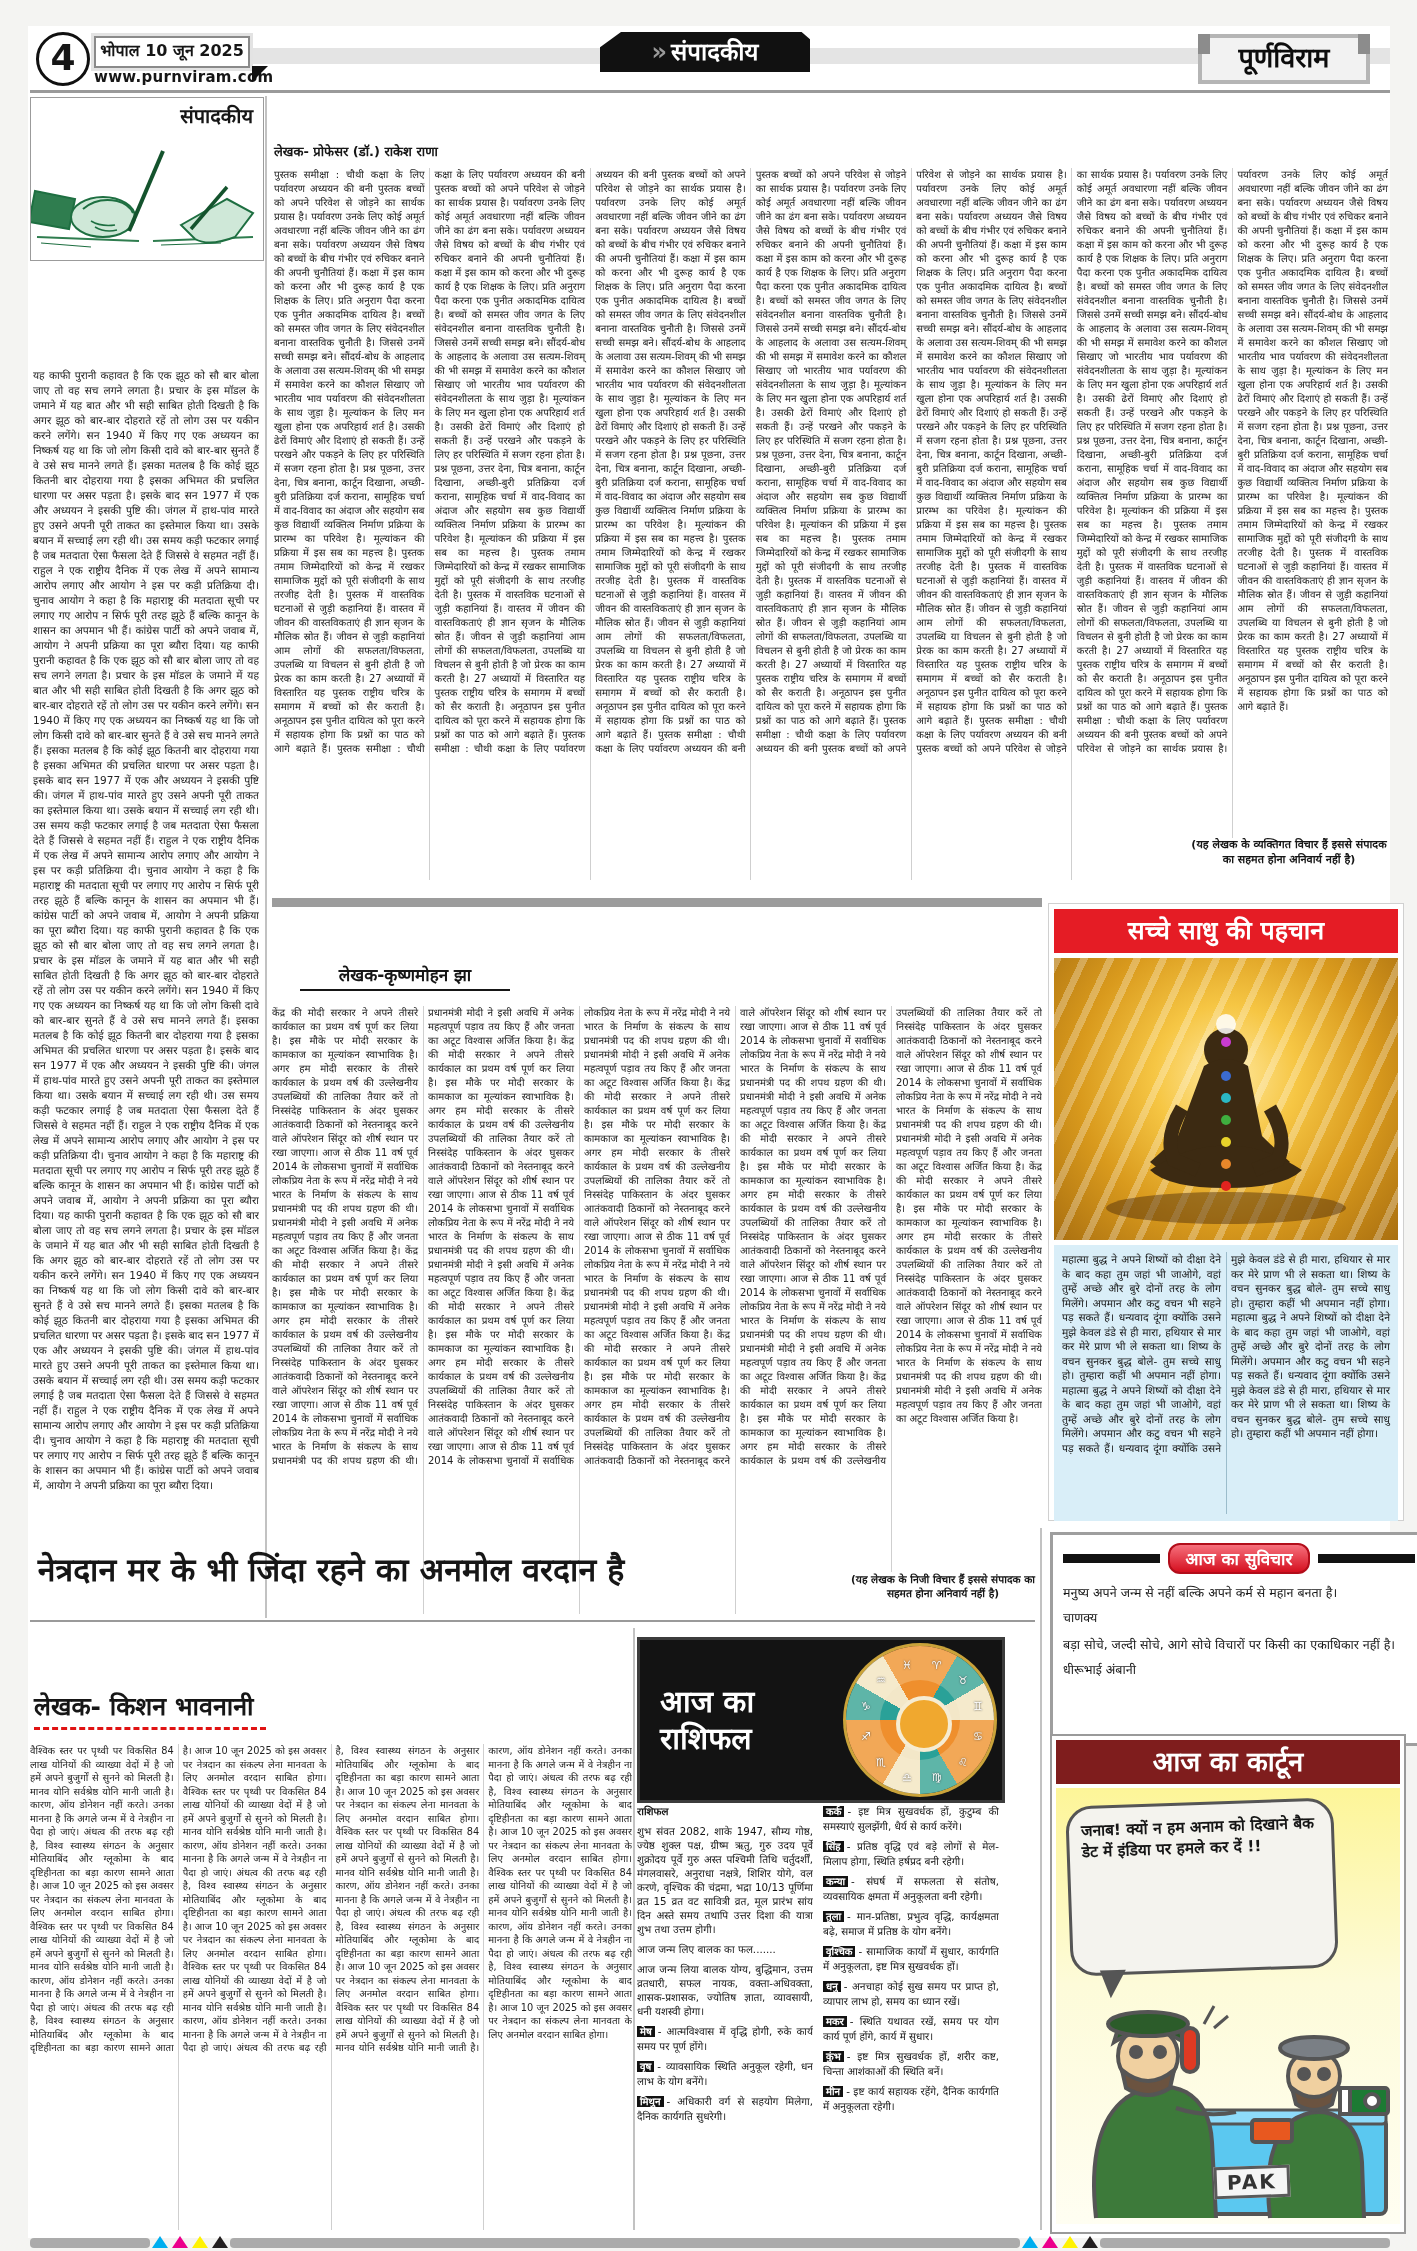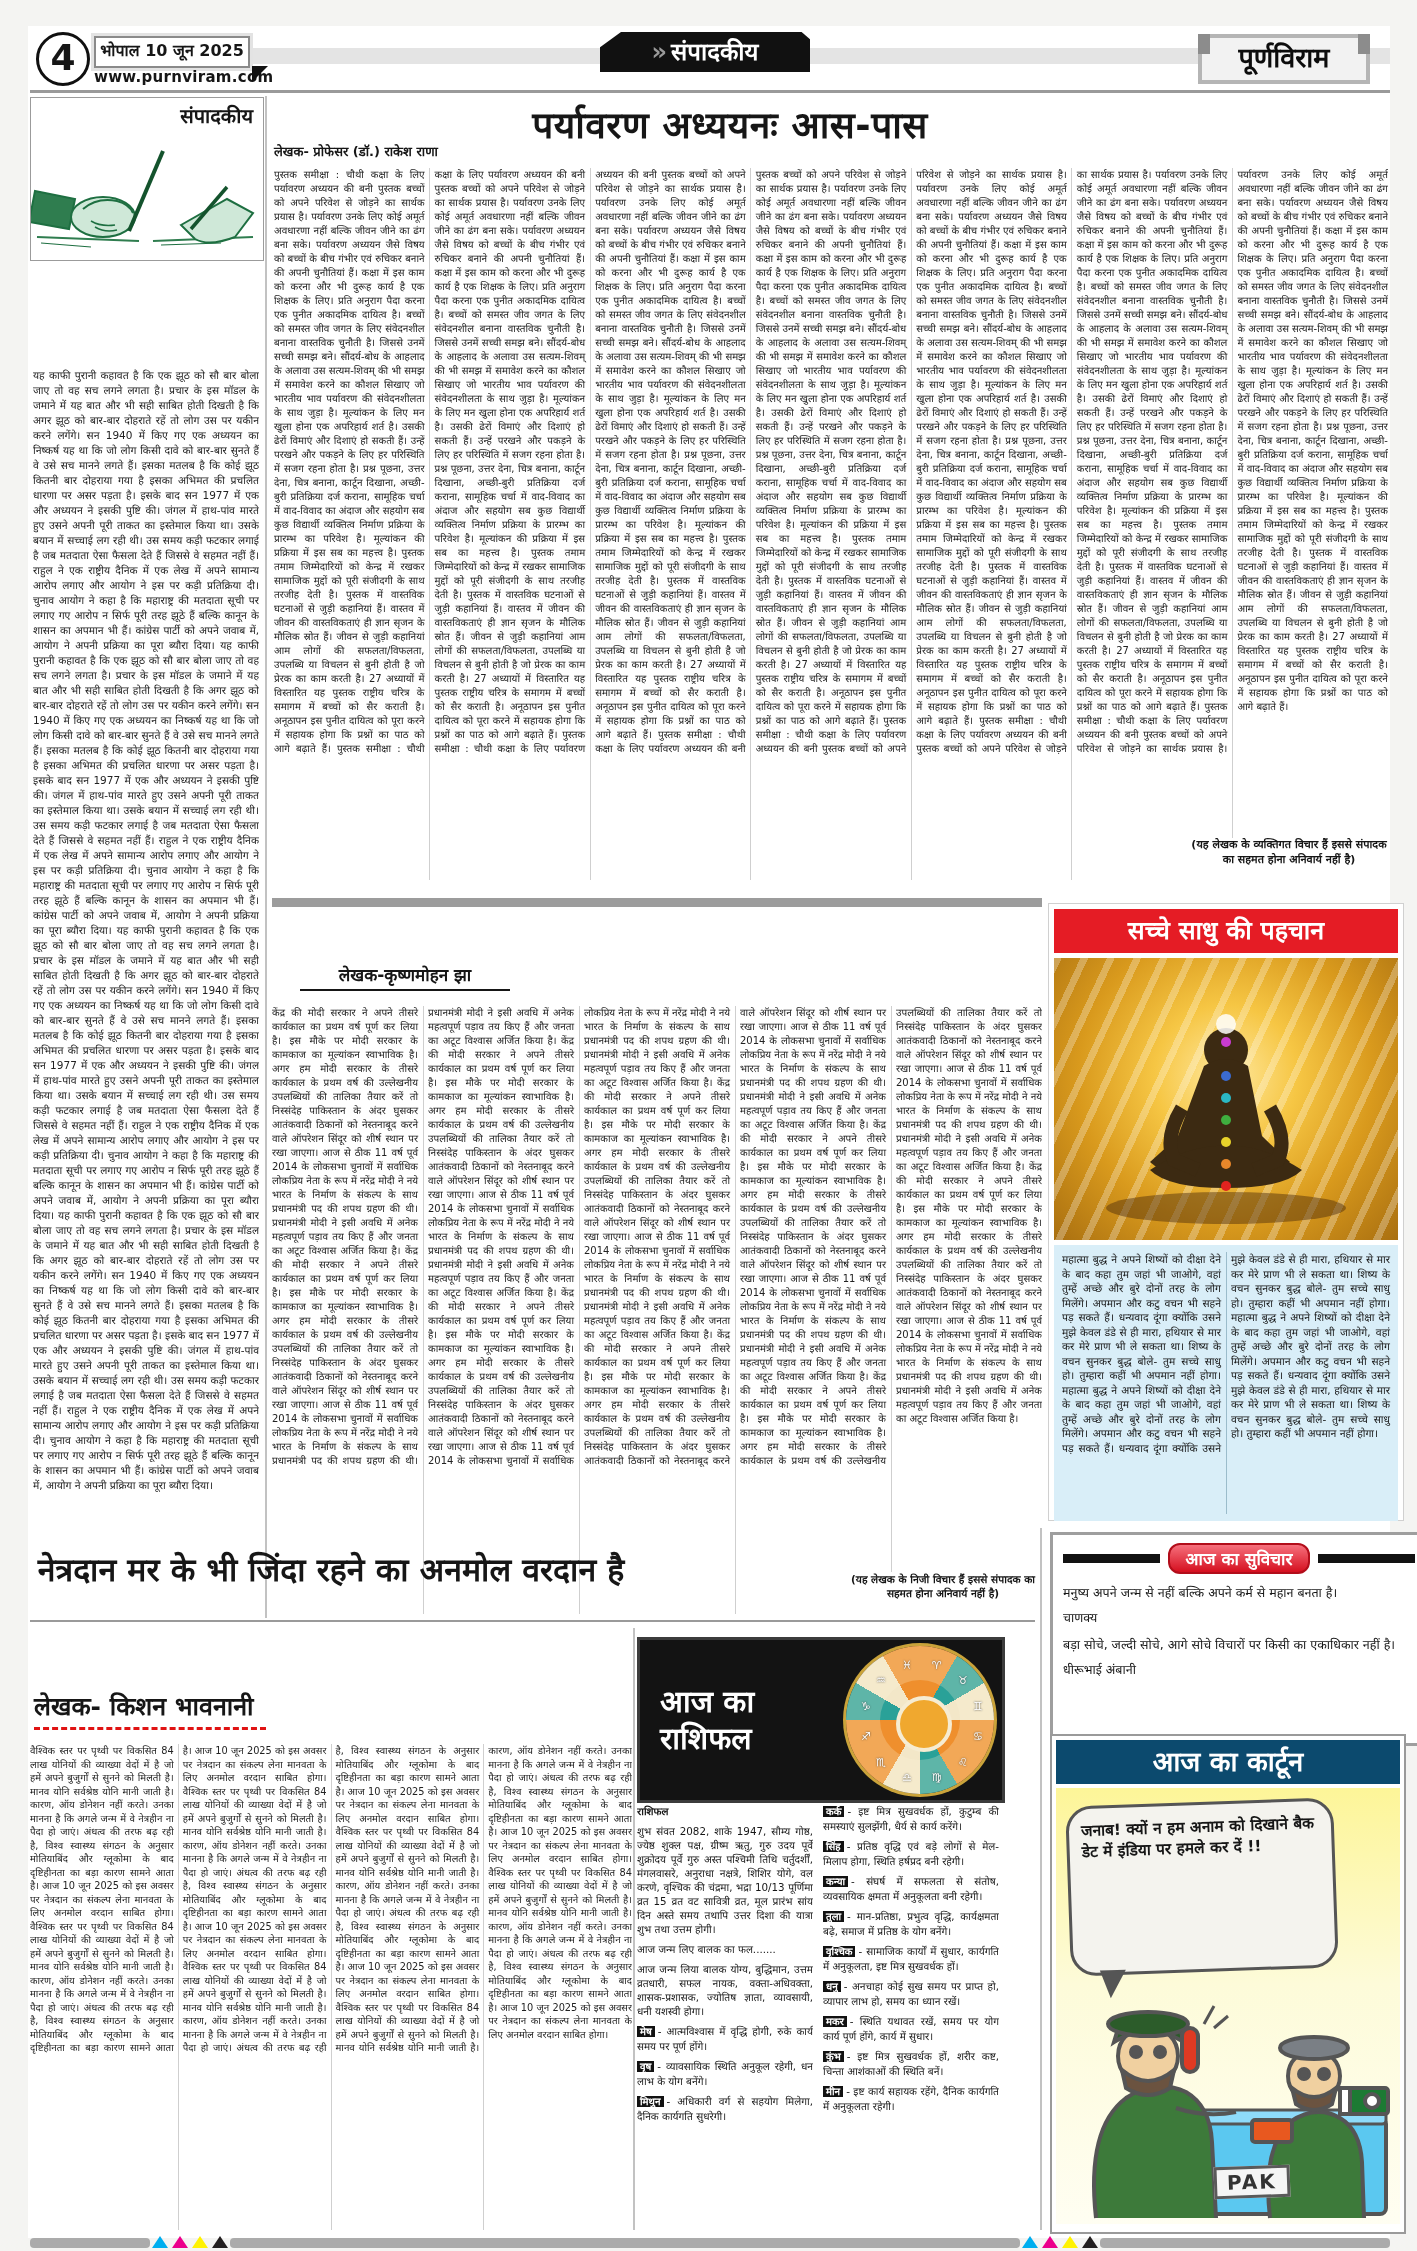--- a/index.html
+++ b/index.html
@@ -68,21 +68,21 @@
   
   .suvbox{border:3px solid #9e9e9e;background:#fff;padding:8px 10px;}
   .suvrow{display:flex;align-items:center;gap:8px;}
   .suvbar{height:9px;background:#121212;flex:1;}
   .suvpill{background:linear-gradient(#f6707c,#d50f1f);color:#fff;font-weight:bold;font-size:17px;
            border-radius:12px;padding:2px 16px;border:2px solid #b20d1a;white-space:nowrap;}
   .quote{font-size:12.5px;line-height:1.5;margin:10px 0 2px 0;}
   .qauthor{font-size:12.5px;margin:6px 0 2px 0;}
   
   .cartbox{border:2px solid #9a9a9a;background:#fff;}
-  .bluebanner{background:#0c4a6e;color:#fff;font-weight:bold;font-size:27px;text-align:center;line-height:44px;}
+  .bluebanner{background:#7f1d1d;color:#fff;font-weight:bold;font-size:27px;text-align:center;line-height:44px;}
   .cartart{position:relative;background:linear-gradient(180deg,#fdf598 0%,#fdfbd9 45%,#fffef2 100%);overflow:hidden;}
   .bubble{position:absolute;left:12px;top:14px;width:238px;min-height:140px;background:#f4f3ee;
           border:3px solid #555;border-radius:26px;padding:12px 12px;
           font-weight:bold;font-size:15.5px;line-height:1.35;transform:rotate(-2deg);}
   .bubble::after{content:"";position:absolute;left:26px;bottom:-26px;width:0;height:0;
           border-left:10px solid transparent;border-right:16px solid transparent;border-top:28px solid #555;}
   .pakplate{position:absolute;left:158px;bottom:26px;background:#f5f5f5;border:3px solid #5a5a5a;
           font-weight:bold;font-size:20px;letter-spacing:2px;padding:1px 10px;color:#333;transform:rotate(-2deg);}
   
   .strip{display:flex;align-items:flex-end;height:12px;}
@@ -119,21 +119,20 @@
         <line x1="98" y1="102" x2="132" y2="22" stroke="#14532d" stroke-width="4"></line>
         <path d="M150 96 l46 -26 26 14 -18 24 q-26 10 -40 2 z"></path>
         <line x1="160" y1="100" x2="196" y2="58" stroke="#14532d" stroke-width="3.5"></line>
         <path d="M10 114 l50 4 M130 116 l60 -2" stroke-width="1.2" fill="none"></path>
       </g>
     </svg>
   </div>
   <div class="abs jt bodytxt edbody" style="left:33px;top:368px;width:226px;height:1248px;">यह काफी पुरानी कहावत है कि एक झूठ को सौ बार बोला जाए तो वह सच लगने लगता है। प्रचार के इस मॉडल के जमाने में यह बात और भी सही साबित होती दिखती है कि अगर झूठ को बार-बार दोहराते रहें तो लोग उस पर यकीन करने लगेंगे। सन 1940 में किए गए एक अध्ययन का निष्कर्ष यह था कि जो लोग किसी दावे को बार-बार सुनते हैं वे उसे सच मानने लगते हैं। इसका मतलब है कि कोई झूठ कितनी बार दोहराया गया है इसका अभिमत की प्रचलित धारणा पर असर पड़ता है। इसके बाद सन 1977 में एक और अध्ययन ने इसकी पुष्टि की। जंगल में हाथ-पांव मारते हुए उसने अपनी पूरी ताकत का इस्तेमाल किया था। उसके बयान में सच्चाई लग रही थी। उस समय कड़ी फटकार लगाई है जब मतदाता ऐसा फैसला देते हैं जिससे वे सहमत नहीं हैं। राहुल ने एक राष्ट्रीय दैनिक में एक लेख में अपने सामान्य आरोप लगाए और आयोग ने इस पर कड़ी प्रतिक्रिया दी। चुनाव आयोग ने कहा है कि महाराष्ट्र की मतदाता सूची पर लगाए गए आरोप न सिर्फ पूरी तरह झूठे हैं बल्कि कानून के शासन का अपमान भी हैं। कांग्रेस पार्टी को अपने जवाब में, आयोग ने अपनी प्रक्रिया का पूरा ब्यौरा दिया। यह काफी पुरानी कहावत है कि एक झूठ को सौ बार बोला जाए तो वह सच लगने लगता है। प्रचार के इस मॉडल के जमाने में यह बात और भी सही साबित होती दिखती है कि अगर झूठ को बार-बार दोहराते रहें तो लोग उस पर यकीन करने लगेंगे। सन 1940 में किए गए एक अध्ययन का निष्कर्ष यह था कि जो लोग किसी दावे को बार-बार सुनते हैं वे उसे सच मानने लगते हैं। इसका मतलब है कि कोई झूठ कितनी बार दोहराया गया है इसका अभिमत की प्रचलित धारणा पर असर पड़ता है। इसके बाद सन 1977 में एक और अध्ययन ने इसकी पुष्टि की। जंगल में हाथ-पांव मारते हुए उसने अपनी पूरी ताकत का इस्तेमाल किया था। उसके बयान में सच्चाई लग रही थी। उस समय कड़ी फटकार लगाई है जब मतदाता ऐसा फैसला देते हैं जिससे वे सहमत नहीं हैं। राहुल ने एक राष्ट्रीय दैनिक में एक लेख में अपने सामान्य आरोप लगाए और आयोग ने इस पर कड़ी प्रतिक्रिया दी। चुनाव आयोग ने कहा है कि महाराष्ट्र की मतदाता सूची पर लगाए गए आरोप न सिर्फ पूरी तरह झूठे हैं बल्कि कानून के शासन का अपमान भी हैं। कांग्रेस पार्टी को अपने जवाब में, आयोग ने अपनी प्रक्रिया का पूरा ब्यौरा दिया। यह काफी पुरानी कहावत है कि एक झूठ को सौ बार बोला जाए तो वह सच लगने लगता है। प्रचार के इस मॉडल के जमाने में यह बात और भी सही साबित होती दिखती है कि अगर झूठ को बार-बार दोहराते रहें तो लोग उस पर यकीन करने लगेंगे। सन 1940 में किए गए एक अध्ययन का निष्कर्ष यह था कि जो लोग किसी दावे को बार-बार सुनते हैं वे उसे सच मानने लगते हैं। इसका मतलब है कि कोई झूठ कितनी बार दोहराया गया है इसका अभिमत की प्रचलित धारणा पर असर पड़ता है। इसके बाद सन 1977 में एक और अध्ययन ने इसकी पुष्टि की। जंगल में हाथ-पांव मारते हुए उसने अपनी पूरी ताकत का इस्तेमाल किया था। उसके बयान में सच्चाई लग रही थी। उस समय कड़ी फटकार लगाई है जब मतदाता ऐसा फैसला देते हैं जिससे वे सहमत नहीं हैं। राहुल ने एक राष्ट्रीय दैनिक में एक लेख में अपने सामान्य आरोप लगाए और आयोग ने इस पर कड़ी प्रतिक्रिया दी। चुनाव आयोग ने कहा है कि महाराष्ट्र की मतदाता सूची पर लगाए गए आरोप न सिर्फ पूरी तरह झूठे हैं बल्कि कानून के शासन का अपमान भी हैं। कांग्रेस पार्टी को अपने जवाब में, आयोग ने अपनी प्रक्रिया का पूरा ब्यौरा दिया। यह काफी पुरानी कहावत है कि एक झूठ को सौ बार बोला जाए तो वह सच लगने लगता है। प्रचार के इस मॉडल के जमाने में यह बात और भी सही साबित होती दिखती है कि अगर झूठ को बार-बार दोहराते रहें तो लोग उस पर यकीन करने लगेंगे। सन 1940 में किए गए एक अध्ययन का निष्कर्ष यह था कि जो लोग किसी दावे को बार-बार सुनते हैं वे उसे सच मानने लगते हैं। इसका मतलब है कि कोई झूठ कितनी बार दोहराया गया है इसका अभिमत की प्रचलित धारणा पर असर पड़ता है। इसके बाद सन 1977 में एक और अध्ययन ने इसकी पुष्टि की। जंगल में हाथ-पांव मारते हुए उसने अपनी पूरी ताकत का इस्तेमाल किया था। उसके बयान में सच्चाई लग रही थी। उस समय कड़ी फटकार लगाई है जब मतदाता ऐसा फैसला देते हैं जिससे वे सहमत नहीं हैं। राहुल ने एक राष्ट्रीय दैनिक में एक लेख में अपने सामान्य आरोप लगाए और आयोग ने इस पर कड़ी प्रतिक्रिया दी। चुनाव आयोग ने कहा है कि महाराष्ट्र की मतदाता सूची पर लगाए गए आरोप न सिर्फ पूरी तरह झूठे हैं बल्कि कानून के शासन का अपमान भी हैं। कांग्रेस पार्टी को अपने जवाब में, आयोग ने अपनी प्रक्रिया का पूरा ब्यौरा दिया।</div>
   <div class="abs rule-v" style="left:265px;top:96px;width:2px;height:1522px;"></div>
 
-  <div class="abs mainheadline" style="left:420px;top:98px;width:620px;">पर्यावरण अध्ययनः आस-पास</div>
   <div class="abs byline" style="left:274px;top:142px;width:220px;">लेखक- प्रोफेसर (डॉ.) राकेश राणा</div>
   <div class="abs jt bodytxt cols7" style="left:274px;top:168px;width:1114px;height:712px;">पुस्तक समीक्षा : चौथी कक्षा के लिए पर्यावरण अध्ययन की बनी पुस्तक बच्चों को अपने परिवेश से जोड़ने का सार्थक प्रयास है। पर्यावरण उनके लिए कोई अमूर्त अवधारणा नहीं बल्कि जीवन जीने का ढंग बना सके। पर्यावरण अध्ययन जैसे विषय को बच्चों के बीच गंभीर एवं रुचिकर बनाने की अपनी चुनौतियां हैं। कक्षा में इस काम को करना और भी दुरूह कार्य है एक शिक्षक के लिए। प्रति अनुराग पैदा करना एक पुनीत अकादमिक दायित्व है। बच्चों को समस्त जीव जगत के लिए संवेदनशील बनाना वास्तविक चुनौती है। जिससे उनमें सच्ची समझ बने। सौंदर्य-बोध के आहलाद के अलावा उस सत्यम-शिवम् की भी समझ में समावेश करने का कौशल सिखाए जो भारतीय भाव पर्यावरण की संवेदनशीलता के साथ जुड़ा है। मूल्यांकन के लिए मन खुला होना एक अपरिहार्य शर्त है। उसकी ढेरों विमाएं और दिशाएं हो सकती हैं। उन्हें परखने और पकड़ने के लिए हर परिस्थिति में सजग रहना होता है। प्रश्न पूछना, उत्तर देना, चित्र बनाना, कार्टून दिखाना, अच्छी-बुरी प्रतिक्रिया दर्ज कराना, सामूहिक चर्चा में वाद-विवाद का अंदाज और सहयोग सब कुछ विद्यार्थी व्यक्तित्व निर्माण प्रक्रिया के प्रारम्भ का परिवेश है। मूल्यांकन की प्रक्रिया में इस सब का महत्त्व है। पुस्तक तमाम जिम्मेदारियों को केन्द्र में रखकर सामाजिक मुद्दों को पूरी संजीदगी के साथ तरजीह देती है। पुस्तक में वास्तविक घटनाओं से जुड़ी कहानियां हैं। वास्तव में जीवन की वास्तविकताएं ही ज्ञान सृजन के मौलिक स्रोत हैं। जीवन से जुड़ी कहानियां आम लोगों की सफलता/विफलता, उपलब्धि या विचलन से बुनी होती है जो प्रेरक का काम करती है। 27 अध्यायों में विस्तारित यह पुस्तक राष्ट्रीय चरित्र के समागम में बच्चों को सैर कराती है। अनूठापन इस पुनीत दायित्व को पूरा करने में सहायक होगा कि प्रश्नों का पाठ को आगे बढ़ाते हैं। पुस्तक समीक्षा : चौथी कक्षा के लिए पर्यावरण अध्ययन की बनी पुस्तक बच्चों को अपने परिवेश से जोड़ने का सार्थक प्रयास है। पर्यावरण उनके लिए कोई अमूर्त अवधारणा नहीं बल्कि जीवन जीने का ढंग बना सके। पर्यावरण अध्ययन जैसे विषय को बच्चों के बीच गंभीर एवं रुचिकर बनाने की अपनी चुनौतियां हैं। कक्षा में इस काम को करना और भी दुरूह कार्य है एक शिक्षक के लिए। प्रति अनुराग पैदा करना एक पुनीत अकादमिक दायित्व है। बच्चों को समस्त जीव जगत के लिए संवेदनशील बनाना वास्तविक चुनौती है। जिससे उनमें सच्ची समझ बने। सौंदर्य-बोध के आहलाद के अलावा उस सत्यम-शिवम् की भी समझ में समावेश करने का कौशल सिखाए जो भारतीय भाव पर्यावरण की संवेदनशीलता के साथ जुड़ा है। मूल्यांकन के लिए मन खुला होना एक अपरिहार्य शर्त है। उसकी ढेरों विमाएं और दिशाएं हो सकती हैं। उन्हें परखने और पकड़ने के लिए हर परिस्थिति में सजग रहना होता है। प्रश्न पूछना, उत्तर देना, चित्र बनाना, कार्टून दिखाना, अच्छी-बुरी प्रतिक्रिया दर्ज कराना, सामूहिक चर्चा में वाद-विवाद का अंदाज और सहयोग सब कुछ विद्यार्थी व्यक्तित्व निर्माण प्रक्रिया के प्रारम्भ का परिवेश है। मूल्यांकन की प्रक्रिया में इस सब का महत्त्व है। पुस्तक तमाम जिम्मेदारियों को केन्द्र में रखकर सामाजिक मुद्दों को पूरी संजीदगी के साथ तरजीह देती है। पुस्तक में वास्तविक घटनाओं से जुड़ी कहानियां हैं। वास्तव में जीवन की वास्तविकताएं ही ज्ञान सृजन के मौलिक स्रोत हैं। जीवन से जुड़ी कहानियां आम लोगों की सफलता/विफलता, उपलब्धि या विचलन से बुनी होती है जो प्रेरक का काम करती है। 27 अध्यायों में विस्तारित यह पुस्तक राष्ट्रीय चरित्र के समागम में बच्चों को सैर कराती है। अनूठापन इस पुनीत दायित्व को पूरा करने में सहायक होगा कि प्रश्नों का पाठ को आगे बढ़ाते हैं। पुस्तक समीक्षा : चौथी कक्षा के लिए पर्यावरण अध्ययन की बनी पुस्तक बच्चों को अपने परिवेश से जोड़ने का सार्थक प्रयास है। पर्यावरण उनके लिए कोई अमूर्त अवधारणा नहीं बल्कि जीवन जीने का ढंग बना सके। पर्यावरण अध्ययन जैसे विषय को बच्चों के बीच गंभीर एवं रुचिकर बनाने की अपनी चुनौतियां हैं। कक्षा में इस काम को करना और भी दुरूह कार्य है एक शिक्षक के लिए। प्रति अनुराग पैदा करना एक पुनीत अकादमिक दायित्व है। बच्चों को समस्त जीव जगत के लिए संवेदनशील बनाना वास्तविक चुनौती है। जिससे उनमें सच्ची समझ बने। सौंदर्य-बोध के आहलाद के अलावा उस सत्यम-शिवम् की भी समझ में समावेश करने का कौशल सिखाए जो भारतीय भाव पर्यावरण की संवेदनशीलता के साथ जुड़ा है। मूल्यांकन के लिए मन खुला होना एक अपरिहार्य शर्त है। उसकी ढेरों विमाएं और दिशाएं हो सकती हैं। उन्हें परखने और पकड़ने के लिए हर परिस्थिति में सजग रहना होता है। प्रश्न पूछना, उत्तर देना, चित्र बनाना, कार्टून दिखाना, अच्छी-बुरी प्रतिक्रिया दर्ज कराना, सामूहिक चर्चा में वाद-विवाद का अंदाज और सहयोग सब कुछ विद्यार्थी व्यक्तित्व निर्माण प्रक्रिया के प्रारम्भ का परिवेश है। मूल्यांकन की प्रक्रिया में इस सब का महत्त्व है। पुस्तक तमाम जिम्मेदारियों को केन्द्र में रखकर सामाजिक मुद्दों को पूरी संजीदगी के साथ तरजीह देती है। पुस्तक में वास्तविक घटनाओं से जुड़ी कहानियां हैं। वास्तव में जीवन की वास्तविकताएं ही ज्ञान सृजन के मौलिक स्रोत हैं। जीवन से जुड़ी कहानियां आम लोगों की सफलता/विफलता, उपलब्धि या विचलन से बुनी होती है जो प्रेरक का काम करती है। 27 अध्यायों में विस्तारित यह पुस्तक राष्ट्रीय चरित्र के समागम में बच्चों को सैर कराती है। अनूठापन इस पुनीत दायित्व को पूरा करने में सहायक होगा कि प्रश्नों का पाठ को आगे बढ़ाते हैं। पुस्तक समीक्षा : चौथी कक्षा के लिए पर्यावरण अध्ययन की बनी पुस्तक बच्चों को अपने परिवेश से जोड़ने का सार्थक प्रयास है। पर्यावरण उनके लिए कोई अमूर्त अवधारणा नहीं बल्कि जीवन जीने का ढंग बना सके। पर्यावरण अध्ययन जैसे विषय को बच्चों के बीच गंभीर एवं रुचिकर बनाने की अपनी चुनौतियां हैं। कक्षा में इस काम को करना और भी दुरूह कार्य है एक शिक्षक के लिए। प्रति अनुराग पैदा करना एक पुनीत अकादमिक दायित्व है। बच्चों को समस्त जीव जगत के लिए संवेदनशील बनाना वास्तविक चुनौती है। जिससे उनमें सच्ची समझ बने। सौंदर्य-बोध के आहलाद के अलावा उस सत्यम-शिवम् की भी समझ में समावेश करने का कौशल सिखाए जो भारतीय भाव पर्यावरण की संवेदनशीलता के साथ जुड़ा है। मूल्यांकन के लिए मन खुला होना एक अपरिहार्य शर्त है। उसकी ढेरों विमाएं और दिशाएं हो सकती हैं। उन्हें परखने और पकड़ने के लिए हर परिस्थिति में सजग रहना होता है। प्रश्न पूछना, उत्तर देना, चित्र बनाना, कार्टून दिखाना, अच्छी-बुरी प्रतिक्रिया दर्ज कराना, सामूहिक चर्चा में वाद-विवाद का अंदाज और सहयोग सब कुछ विद्यार्थी व्यक्तित्व निर्माण प्रक्रिया के प्रारम्भ का परिवेश है। मूल्यांकन की प्रक्रिया में इस सब का महत्त्व है। पुस्तक तमाम जिम्मेदारियों को केन्द्र में रखकर सामाजिक मुद्दों को पूरी संजीदगी के साथ तरजीह देती है। पुस्तक में वास्तविक घटनाओं से जुड़ी कहानियां हैं। वास्तव में जीवन की वास्तविकताएं ही ज्ञान सृजन के मौलिक स्रोत हैं। जीवन से जुड़ी कहानियां आम लोगों की सफलता/विफलता, उपलब्धि या विचलन से बुनी होती है जो प्रेरक का काम करती है। 27 अध्यायों में विस्तारित यह पुस्तक राष्ट्रीय चरित्र के समागम में बच्चों को सैर कराती है। अनूठापन इस पुनीत दायित्व को पूरा करने में सहायक होगा कि प्रश्नों का पाठ को आगे बढ़ाते हैं। पुस्तक समीक्षा : चौथी कक्षा के लिए पर्यावरण अध्ययन की बनी पुस्तक बच्चों को अपने परिवेश से जोड़ने का सार्थक प्रयास है। पर्यावरण उनके लिए कोई अमूर्त अवधारणा नहीं बल्कि जीवन जीने का ढंग बना सके। पर्यावरण अध्ययन जैसे विषय को बच्चों के बीच गंभीर एवं रुचिकर बनाने की अपनी चुनौतियां हैं। कक्षा में इस काम को करना और भी दुरूह कार्य है एक शिक्षक के लिए। प्रति अनुराग पैदा करना एक पुनीत अकादमिक दायित्व है। बच्चों को समस्त जीव जगत के लिए संवेदनशील बनाना वास्तविक चुनौती है। जिससे उनमें सच्ची समझ बने। सौंदर्य-बोध के आहलाद के अलावा उस सत्यम-शिवम् की भी समझ में समावेश करने का कौशल सिखाए जो भारतीय भाव पर्यावरण की संवेदनशीलता के साथ जुड़ा है। मूल्यांकन के लिए मन खुला होना एक अपरिहार्य शर्त है। उसकी ढेरों विमाएं और दिशाएं हो सकती हैं। उन्हें परखने और पकड़ने के लिए हर परिस्थिति में सजग रहना होता है। प्रश्न पूछना, उत्तर देना, चित्र बनाना, कार्टून दिखाना, अच्छी-बुरी प्रतिक्रिया दर्ज कराना, सामूहिक चर्चा में वाद-विवाद का अंदाज और सहयोग सब कुछ विद्यार्थी व्यक्तित्व निर्माण प्रक्रिया के प्रारम्भ का परिवेश है। मूल्यांकन की प्रक्रिया में इस सब का महत्त्व है। पुस्तक तमाम जिम्मेदारियों को केन्द्र में रखकर सामाजिक मुद्दों को पूरी संजीदगी के साथ तरजीह देती है। पुस्तक में वास्तविक घटनाओं से जुड़ी कहानियां हैं। वास्तव में जीवन की वास्तविकताएं ही ज्ञान सृजन के मौलिक स्रोत हैं। जीवन से जुड़ी कहानियां आम लोगों की सफलता/विफलता, उपलब्धि या विचलन से बुनी होती है जो प्रेरक का काम करती है। 27 अध्यायों में विस्तारित यह पुस्तक राष्ट्रीय चरित्र के समागम में बच्चों को सैर कराती है। अनूठापन इस पुनीत दायित्व को पूरा करने में सहायक होगा कि प्रश्नों का पाठ को आगे बढ़ाते हैं। पुस्तक समीक्षा : चौथी कक्षा के लिए पर्यावरण अध्ययन की बनी पुस्तक बच्चों को अपने परिवेश से जोड़ने का सार्थक प्रयास है। पर्यावरण उनके लिए कोई अमूर्त अवधारणा नहीं बल्कि जीवन जीने का ढंग बना सके। पर्यावरण अध्ययन जैसे विषय को बच्चों के बीच गंभीर एवं रुचिकर बनाने की अपनी चुनौतियां हैं। कक्षा में इस काम को करना और भी दुरूह कार्य है एक शिक्षक के लिए। प्रति अनुराग पैदा करना एक पुनीत अकादमिक दायित्व है। बच्चों को समस्त जीव जगत के लिए संवेदनशील बनाना वास्तविक चुनौती है। जिससे उनमें सच्ची समझ बने। सौंदर्य-बोध के आहलाद के अलावा उस सत्यम-शिवम् की भी समझ में समावेश करने का कौशल सिखाए जो भारतीय भाव पर्यावरण की संवेदनशीलता के साथ जुड़ा है। मूल्यांकन के लिए मन खुला होना एक अपरिहार्य शर्त है। उसकी ढेरों विमाएं और दिशाएं हो सकती हैं। उन्हें परखने और पकड़ने के लिए हर परिस्थिति में सजग रहना होता है। प्रश्न पूछना, उत्तर देना, चित्र बनाना, कार्टून दिखाना, अच्छी-बुरी प्रतिक्रिया दर्ज कराना, सामूहिक चर्चा में वाद-विवाद का अंदाज और सहयोग सब कुछ विद्यार्थी व्यक्तित्व निर्माण प्रक्रिया के प्रारम्भ का परिवेश है। मूल्यांकन की प्रक्रिया में इस सब का महत्त्व है। पुस्तक तमाम जिम्मेदारियों को केन्द्र में रखकर सामाजिक मुद्दों को पूरी संजीदगी के साथ तरजीह देती है। पुस्तक में वास्तविक घटनाओं से जुड़ी कहानियां हैं। वास्तव में जीवन की वास्तविकताएं ही ज्ञान सृजन के मौलिक स्रोत हैं। जीवन से जुड़ी कहानियां आम लोगों की सफलता/विफलता, उपलब्धि या विचलन से बुनी होती है जो प्रेरक का काम करती है। 27 अध्यायों में विस्तारित यह पुस्तक राष्ट्रीय चरित्र के समागम में बच्चों को सैर कराती है। अनूठापन इस पुनीत दायित्व को पूरा करने में सहायक होगा कि प्रश्नों का पाठ को आगे बढ़ाते हैं। पुस्तक समीक्षा : चौथी कक्षा के लिए पर्यावरण अध्ययन की बनी पुस्तक बच्चों को अपने परिवेश से जोड़ने का सार्थक प्रयास है। पर्यावरण उनके लिए कोई अमूर्त अवधारणा नहीं बल्कि जीवन जीने का ढंग बना सके। पर्यावरण अध्ययन जैसे विषय को बच्चों के बीच गंभीर एवं रुचिकर बनाने की अपनी चुनौतियां हैं। कक्षा में इस काम को करना और भी दुरूह कार्य है एक शिक्षक के लिए। प्रति अनुराग पैदा करना एक पुनीत अकादमिक दायित्व है। बच्चों को समस्त जीव जगत के लिए संवेदनशील बनाना वास्तविक चुनौती है। जिससे उनमें सच्ची समझ बने। सौंदर्य-बोध के आहलाद के अलावा उस सत्यम-शिवम् की भी समझ में समावेश करने का कौशल सिखाए जो भारतीय भाव पर्यावरण की संवेदनशीलता के साथ जुड़ा है। मूल्यांकन के लिए मन खुला होना एक अपरिहार्य शर्त है। उसकी ढेरों विमाएं और दिशाएं हो सकती हैं। उन्हें परखने और पकड़ने के लिए हर परिस्थिति में सजग रहना होता है। प्रश्न पूछना, उत्तर देना, चित्र बनाना, कार्टून दिखाना, अच्छी-बुरी प्रतिक्रिया दर्ज कराना, सामूहिक चर्चा में वाद-विवाद का अंदाज और सहयोग सब कुछ विद्यार्थी व्यक्तित्व निर्माण प्रक्रिया के प्रारम्भ का परिवेश है। मूल्यांकन की प्रक्रिया में इस सब का महत्त्व है। पुस्तक तमाम जिम्मेदारियों को केन्द्र में रखकर सामाजिक मुद्दों को पूरी संजीदगी के साथ तरजीह देती है। पुस्तक में वास्तविक घटनाओं से जुड़ी कहानियां हैं। वास्तव में जीवन की वास्तविकताएं ही ज्ञान सृजन के मौलिक स्रोत हैं। जीवन से जुड़ी कहानियां आम लोगों की सफलता/विफलता, उपलब्धि या विचलन से बुनी होती है जो प्रेरक का काम करती है। 27 अध्यायों में विस्तारित यह पुस्तक राष्ट्रीय चरित्र के समागम में बच्चों को सैर कराती है। अनूठापन इस पुनीत दायित्व को पूरा करने में सहायक होगा कि प्रश्नों का पाठ को आगे बढ़ाते हैं।</div>
   <div class="abs note" style="left:1190px;top:838px;width:198px;height:52px;">(यह लेखक के व्यक्तिगत विचार हैं इससे संपादक का सहमत होना अनिवार्य नहीं है)</div>
 
   <div class="abs graybar" style="left:272px;top:898px;width:770px;height:9px;"></div>
   <div class="abs sbyline" style="left:300px;top:963px;width:210px;">लेखक-कृष्णमोहन झा</div>
   <div class="abs jt bodytxt cols5" style="left:272px;top:1006px;width:770px;height:608px;">केंद्र की मोदी सरकार ने अपने तीसरे कार्यकाल का प्रथम वर्ष पूर्ण कर लिया है। इस मौके पर मोदी सरकार के कामकाज का मूल्यांकन स्वाभाविक है। अगर हम मोदी सरकार के तीसरे कार्यकाल के प्रथम वर्ष की उल्लेखनीय उपलब्धियों की तालिका तैयार करें तो निस्संदेह पाकिस्तान के अंदर घुसकर आतंकवादी ठिकानों को नेस्तनाबूद करने वाले ऑपरेशन सिंदूर को शीर्ष स्थान पर रखा जाएगा। आज से ठीक 11 वर्ष पूर्व 2014 के लोकसभा चुनावों में सर्वाधिक लोकप्रिय नेता के रूप में नरेंद्र मोदी ने नये भारत के निर्माण के संकल्प के साथ प्रधानमंत्री पद की शपथ ग्रहण की थी। प्रधानमंत्री मोदी ने इसी अवधि में अनेक महत्वपूर्ण पड़ाव तय किए हैं और जनता का अटूट विश्वास अर्जित किया है। केंद्र की मोदी सरकार ने अपने तीसरे कार्यकाल का प्रथम वर्ष पूर्ण कर लिया है। इस मौके पर मोदी सरकार के कामकाज का मूल्यांकन स्वाभाविक है। अगर हम मोदी सरकार के तीसरे कार्यकाल के प्रथम वर्ष की उल्लेखनीय उपलब्धियों की तालिका तैयार करें तो निस्संदेह पाकिस्तान के अंदर घुसकर आतंकवादी ठिकानों को नेस्तनाबूद करने वाले ऑपरेशन सिंदूर को शीर्ष स्थान पर रखा जाएगा। आज से ठीक 11 वर्ष पूर्व 2014 के लोकसभा चुनावों में सर्वाधिक लोकप्रिय नेता के रूप में नरेंद्र मोदी ने नये भारत के निर्माण के संकल्प के साथ प्रधानमंत्री पद की शपथ ग्रहण की थी। प्रधानमंत्री मोदी ने इसी अवधि में अनेक महत्वपूर्ण पड़ाव तय किए हैं और जनता का अटूट विश्वास अर्जित किया है। केंद्र की मोदी सरकार ने अपने तीसरे कार्यकाल का प्रथम वर्ष पूर्ण कर लिया है। इस मौके पर मोदी सरकार के कामकाज का मूल्यांकन स्वाभाविक है। अगर हम मोदी सरकार के तीसरे कार्यकाल के प्रथम वर्ष की उल्लेखनीय उपलब्धियों की तालिका तैयार करें तो निस्संदेह पाकिस्तान के अंदर घुसकर आतंकवादी ठिकानों को नेस्तनाबूद करने वाले ऑपरेशन सिंदूर को शीर्ष स्थान पर रखा जाएगा। आज से ठीक 11 वर्ष पूर्व 2014 के लोकसभा चुनावों में सर्वाधिक लोकप्रिय नेता के रूप में नरेंद्र मोदी ने नये भारत के निर्माण के संकल्प के साथ प्रधानमंत्री पद की शपथ ग्रहण की थी। प्रधानमंत्री मोदी ने इसी अवधि में अनेक महत्वपूर्ण पड़ाव तय किए हैं और जनता का अटूट विश्वास अर्जित किया है। केंद्र की मोदी सरकार ने अपने तीसरे कार्यकाल का प्रथम वर्ष पूर्ण कर लिया है। इस मौके पर मोदी सरकार के कामकाज का मूल्यांकन स्वाभाविक है। अगर हम मोदी सरकार के तीसरे कार्यकाल के प्रथम वर्ष की उल्लेखनीय उपलब्धियों की तालिका तैयार करें तो निस्संदेह पाकिस्तान के अंदर घुसकर आतंकवादी ठिकानों को नेस्तनाबूद करने वाले ऑपरेशन सिंदूर को शीर्ष स्थान पर रखा जाएगा। आज से ठीक 11 वर्ष पूर्व 2014 के लोकसभा चुनावों में सर्वाधिक लोकप्रिय नेता के रूप में नरेंद्र मोदी ने नये भारत के निर्माण के संकल्प के साथ प्रधानमंत्री पद की शपथ ग्रहण की थी। प्रधानमंत्री मोदी ने इसी अवधि में अनेक महत्वपूर्ण पड़ाव तय किए हैं और जनता का अटूट विश्वास अर्जित किया है। केंद्र की मोदी सरकार ने अपने तीसरे कार्यकाल का प्रथम वर्ष पूर्ण कर लिया है। इस मौके पर मोदी सरकार के कामकाज का मूल्यांकन स्वाभाविक है। अगर हम मोदी सरकार के तीसरे कार्यकाल के प्रथम वर्ष की उल्लेखनीय उपलब्धियों की तालिका तैयार करें तो निस्संदेह पाकिस्तान के अंदर घुसकर आतंकवादी ठिकानों को नेस्तनाबूद करने वाले ऑपरेशन सिंदूर को शीर्ष स्थान पर रखा जाएगा। आज से ठीक 11 वर्ष पूर्व 2014 के लोकसभा चुनावों में सर्वाधिक लोकप्रिय नेता के रूप में नरेंद्र मोदी ने नये भारत के निर्माण के संकल्प के साथ प्रधानमंत्री पद की शपथ ग्रहण की थी। प्रधानमंत्री मोदी ने इसी अवधि में अनेक महत्वपूर्ण पड़ाव तय किए हैं और जनता का अटूट विश्वास अर्जित किया है। केंद्र की मोदी सरकार ने अपने तीसरे कार्यकाल का प्रथम वर्ष पूर्ण कर लिया है। इस मौके पर मोदी सरकार के कामकाज का मूल्यांकन स्वाभाविक है। अगर हम मोदी सरकार के तीसरे कार्यकाल के प्रथम वर्ष की उल्लेखनीय उपलब्धियों की तालिका तैयार करें तो निस्संदेह पाकिस्तान के अंदर घुसकर आतंकवादी ठिकानों को नेस्तनाबूद करने वाले ऑपरेशन सिंदूर को शीर्ष स्थान पर रखा जाएगा। आज से ठीक 11 वर्ष पूर्व 2014 के लोकसभा चुनावों में सर्वाधिक लोकप्रिय नेता के रूप में नरेंद्र मोदी ने नये भारत के निर्माण के संकल्प के साथ प्रधानमंत्री पद की शपथ ग्रहण की थी। प्रधानमंत्री मोदी ने इसी अवधि में अनेक महत्वपूर्ण पड़ाव तय किए हैं और जनता का अटूट विश्वास अर्जित किया है। केंद्र की मोदी सरकार ने अपने तीसरे कार्यकाल का प्रथम वर्ष पूर्ण कर लिया है। इस मौके पर मोदी सरकार के कामकाज का मूल्यांकन स्वाभाविक है। अगर हम मोदी सरकार के तीसरे कार्यकाल के प्रथम वर्ष की उल्लेखनीय उपलब्धियों की तालिका तैयार करें तो निस्संदेह पाकिस्तान के अंदर घुसकर आतंकवादी ठिकानों को नेस्तनाबूद करने वाले ऑपरेशन सिंदूर को शीर्ष स्थान पर रखा जाएगा। आज से ठीक 11 वर्ष पूर्व 2014 के लोकसभा चुनावों में सर्वाधिक लोकप्रिय नेता के रूप में नरेंद्र मोदी ने नये भारत के निर्माण के संकल्प के साथ प्रधानमंत्री पद की शपथ ग्रहण की थी। प्रधानमंत्री मोदी ने इसी अवधि में अनेक महत्वपूर्ण पड़ाव तय किए हैं और जनता का अटूट विश्वास अर्जित किया है। केंद्र की मोदी सरकार ने अपने तीसरे कार्यकाल का प्रथम वर्ष पूर्ण कर लिया है। इस मौके पर मोदी सरकार के कामकाज का मूल्यांकन स्वाभाविक है। अगर हम मोदी सरकार के तीसरे कार्यकाल के प्रथम वर्ष की उल्लेखनीय उपलब्धियों की तालिका तैयार करें तो निस्संदेह पाकिस्तान के अंदर घुसकर आतंकवादी ठिकानों को नेस्तनाबूद करने वाले ऑपरेशन सिंदूर को शीर्ष स्थान पर रखा जाएगा। आज से ठीक 11 वर्ष पूर्व 2014 के लोकसभा चुनावों में सर्वाधिक लोकप्रिय नेता के रूप में नरेंद्र मोदी ने नये भारत के निर्माण के संकल्प के साथ प्रधानमंत्री पद की शपथ ग्रहण की थी। प्रधानमंत्री मोदी ने इसी अवधि में अनेक महत्वपूर्ण पड़ाव तय किए हैं और जनता का अटूट विश्वास अर्जित किया है। केंद्र की मोदी सरकार ने अपने तीसरे कार्यकाल का प्रथम वर्ष पूर्ण कर लिया है। इस मौके पर मोदी सरकार के कामकाज का मूल्यांकन स्वाभाविक है। अगर हम मोदी सरकार के तीसरे कार्यकाल के प्रथम वर्ष की उल्लेखनीय उपलब्धियों की तालिका तैयार करें तो निस्संदेह पाकिस्तान के अंदर घुसकर आतंकवादी ठिकानों को नेस्तनाबूद करने वाले ऑपरेशन सिंदूर को शीर्ष स्थान पर रखा जाएगा। आज से ठीक 11 वर्ष पूर्व 2014 के लोकसभा चुनावों में सर्वाधिक लोकप्रिय नेता के रूप में नरेंद्र मोदी ने नये भारत के निर्माण के संकल्प के साथ प्रधानमंत्री पद की शपथ ग्रहण की थी। प्रधानमंत्री मोदी ने इसी अवधि में अनेक महत्वपूर्ण पड़ाव तय किए हैं और जनता का अटूट विश्वास अर्जित किया है।</div>
   <div class="abs note" style="left:846px;top:1572px;width:194px;height:42px;font-size:10.5px;">(यह लेखक के निजी विचार हैं इससे संपादक का सहमत होना अनिवार्य नहीं है)</div>
 
   <div class="abs sadhu" style="left:1048px;top:903px;width:354px;height:616px;">

